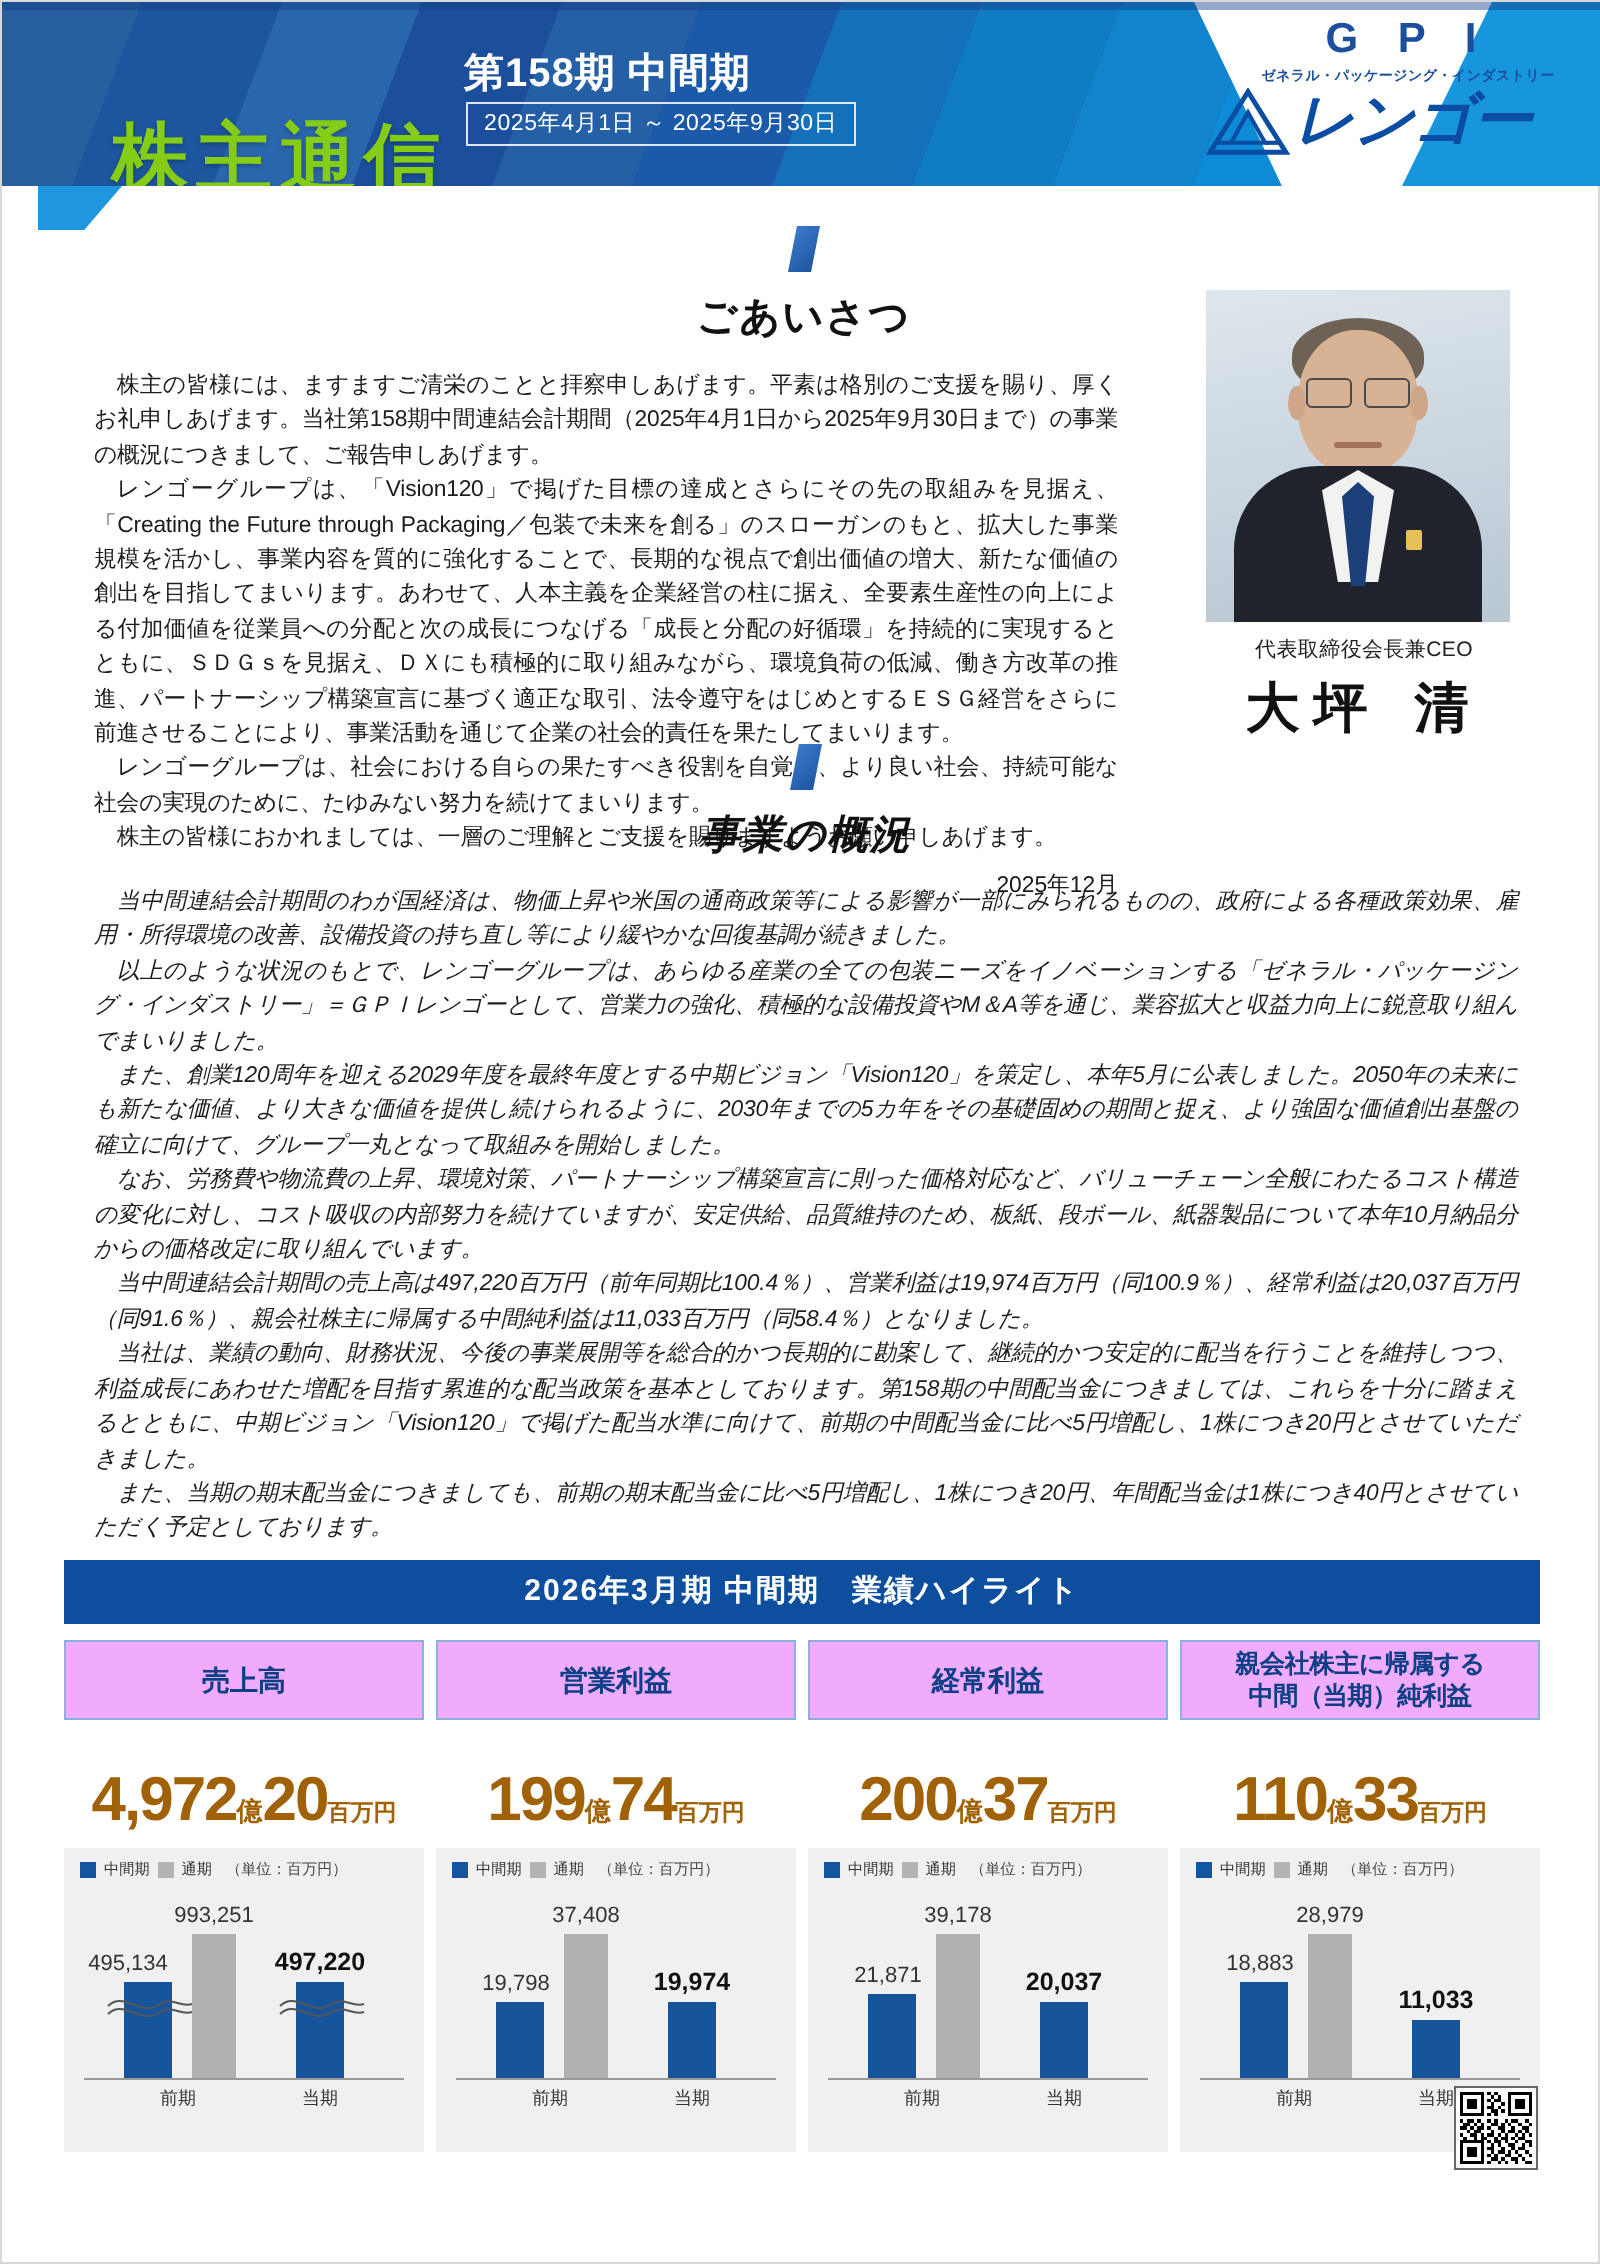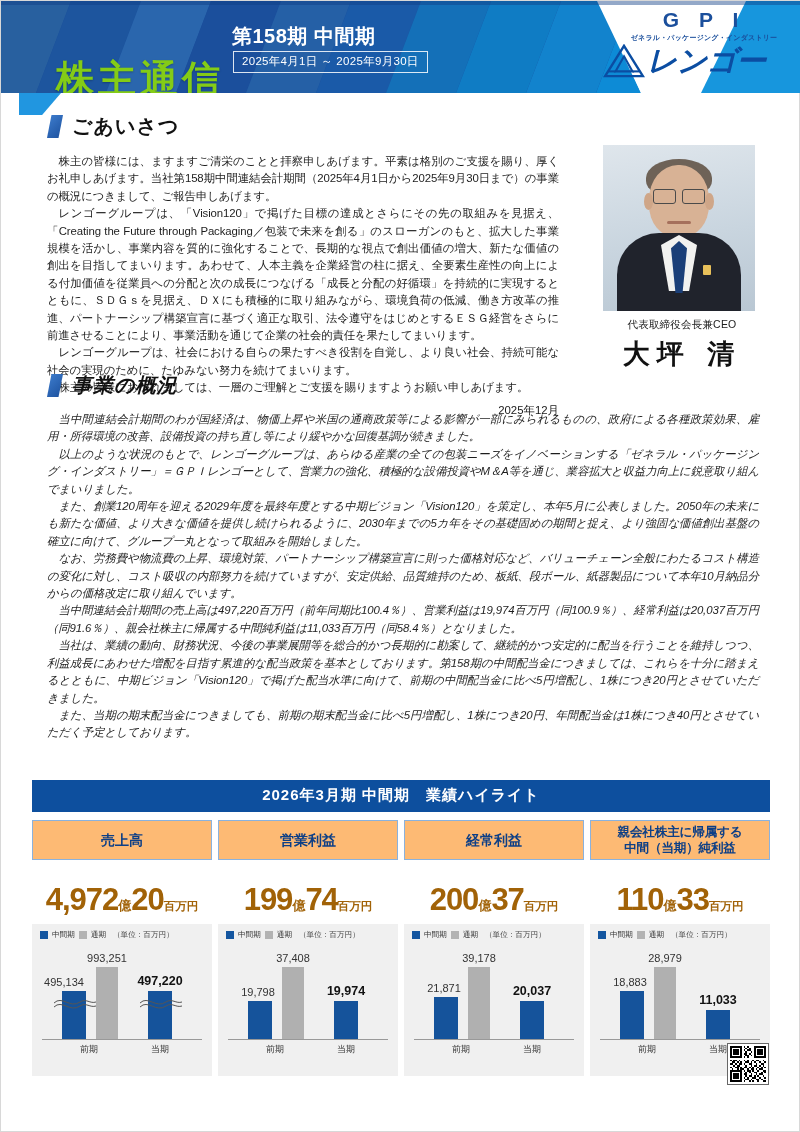--- a/index.html
+++ b/index.html
@@ -65,21 +65,21 @@
     font-style: italic; letter-spacing: -1px; line-height: 1;
     margin-left: 2px;
   }
   .corner-tab {
     position: absolute; left: 18px; top: 92px;
     width: 42px; height: 22px; background: #2196e0;
     clip-path: polygon(0 0, 100% 0, 55% 100%, 0 100%);
   }
 
   
-  .sec-head { display: flex; align-items: center; gap: 9px; }
+  .sec-head { display: flex; align-items: center; gap: 9px; flex-direction: column; }
   .sec-flag {
     width: 16px; height: 23px; flex: none;
     background: linear-gradient(135deg,#3f7fd0 0%, #1b4f9c 100%);
     clip-path: polygon(28% 0, 100% 0, 72% 100%, 0 100%);
   }
   .sec-title { font-size: 20px; font-weight: bold; color: #111; letter-spacing: 1px; }
 
   
   .greeting { position: absolute; left: 46px; top: 112px; width: 710px; }
   .greet-body { width: 512px; margin-top: 13px; }
@@ -135,21 +135,21 @@
   .hl {
     position: absolute; left: 31px; top: 779px; width: 738px;
   }
   .hl-bar {
     background: #0d4f9e; color: #fff; text-align: center;
     font-size: 15px; font-weight: bold; padding: 6px 0 7px 0; letter-spacing: 1px;
   }
   .hl-grid { display: flex; gap: 6px; margin-top: 8px; }
   .hl-col { width: 180px; }
   .hl-card-title {
-    border: 1px solid #8ab2dd; background: #fdba74;
+    border: 1px solid #8ab2dd; background: #f0abfc;
     color: #0d3f86; font-weight: bold; text-align: center;
     font-size: 14px; height: 40px;
     display: flex; align-items: center; justify-content: center;
     line-height: 16px; padding: 12px 3px;
   }
   .hl-card-title.two { font-size: 12.6px; letter-spacing: -0.2px; align-items: center; }
   .hl-value {
     text-align: center; margin-top: 22px; color: #a16207;
     font-weight: bold; white-space: nowrap;
   }

